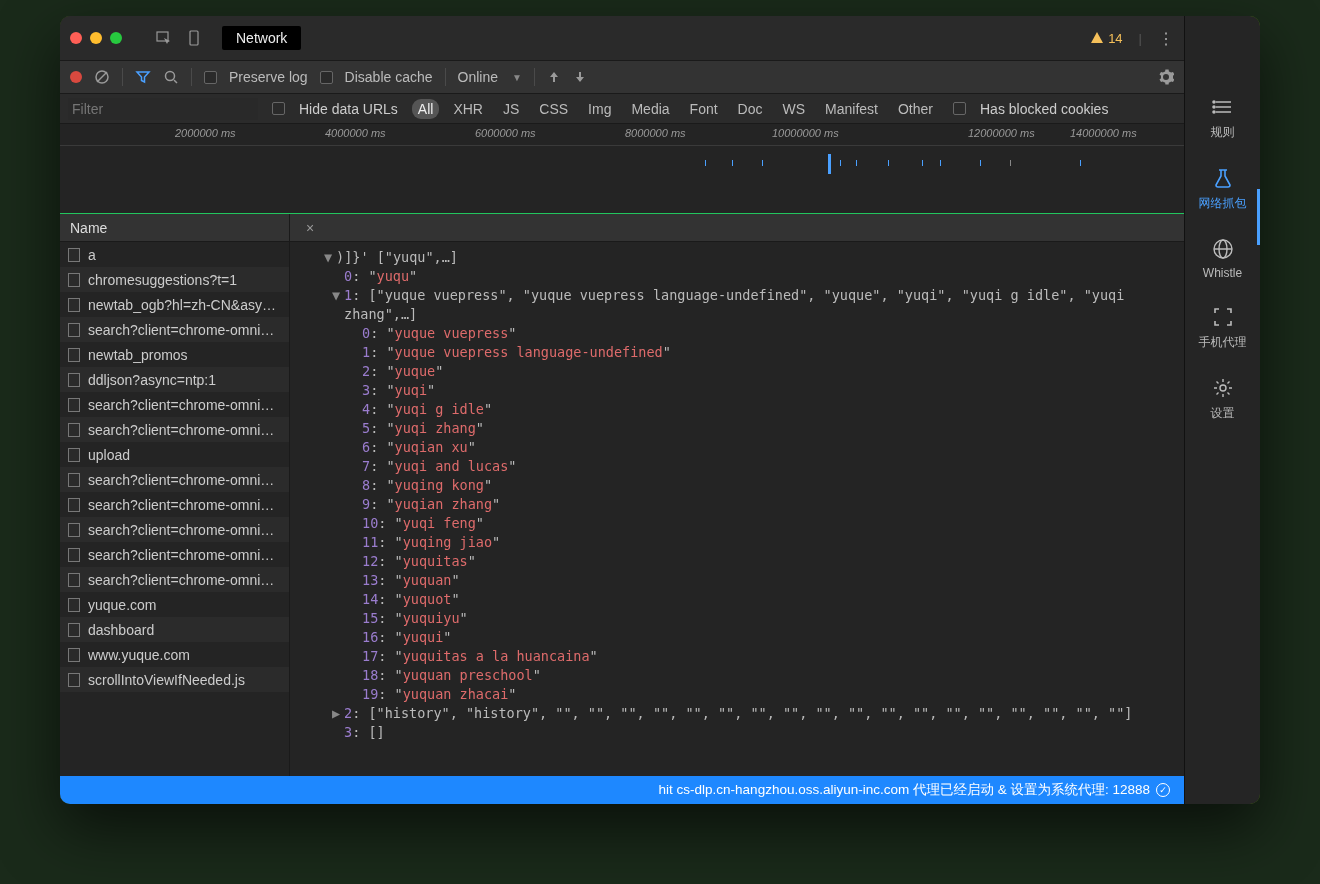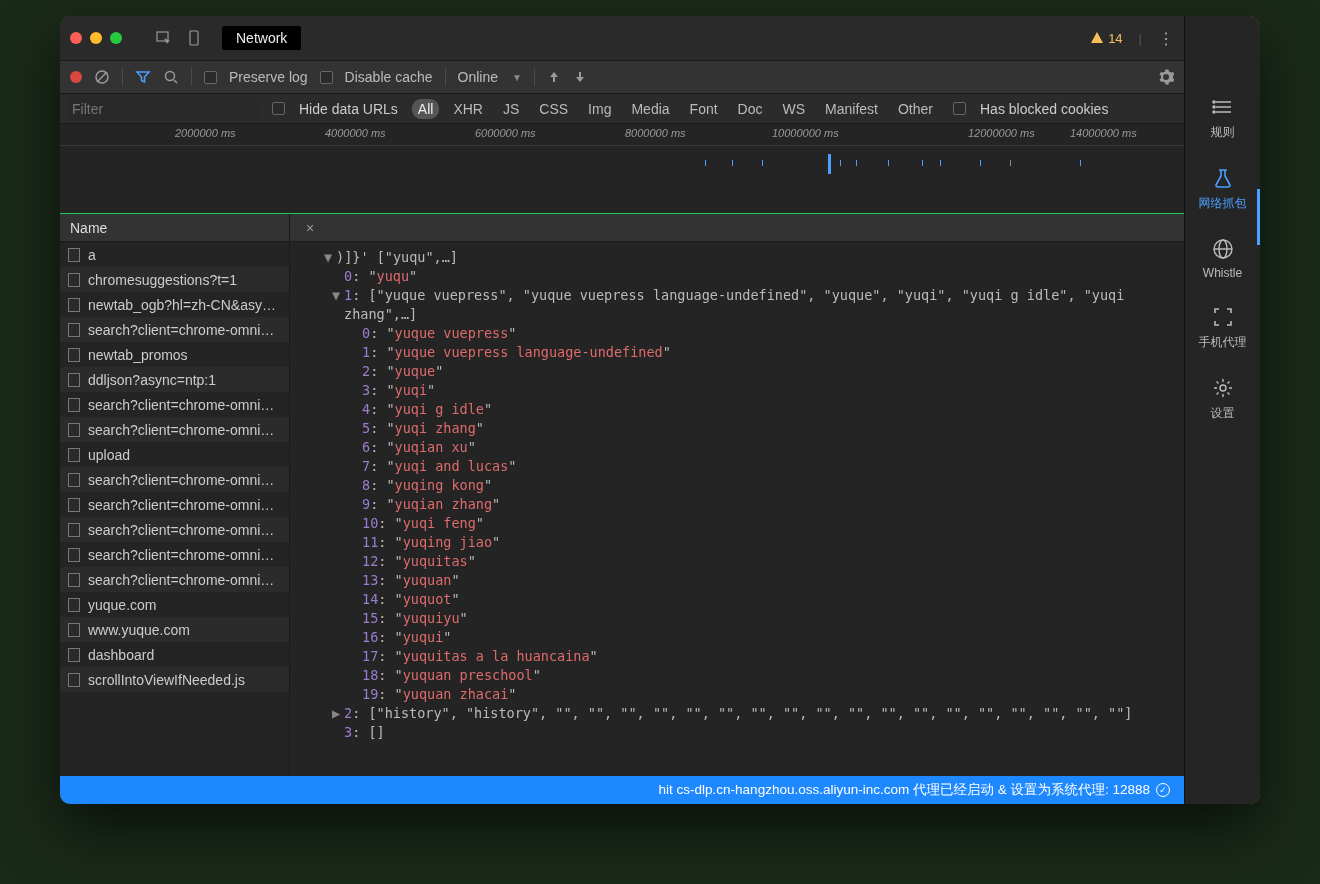--- a/index.html
+++ b/index.html
@@ -296,25 +296,25 @@
             <div class="req-row">
               <span class="doc-ic"></span>
               <span style="overflow: hidden; text-overflow: ellipsis;">search?client=chrome-omni…</span>
             </div>
             <div class="req-row">
               <span class="doc-ic"></span>
               <span style="overflow: hidden; text-overflow: ellipsis;">yuque.com</span>
             </div>
             <div class="req-row">
               <span class="doc-ic"></span>
+              <span style="overflow: hidden; text-overflow: ellipsis;">dashboard</span>
+            </div>
+            <div class="req-row">
+              <span class="doc-ic"></span>
               <span style="overflow: hidden; text-overflow: ellipsis;">www.yuque.com</span>
-            </div>
-            <div class="req-row">
-              <span class="doc-ic"></span>
-              <span style="overflow: hidden; text-overflow: ellipsis;">dashboard</span>
             </div>
             <div class="req-row">
               <span class="doc-ic"></span>
               <span style="overflow: hidden; text-overflow: ellipsis;">scrollIntoViewIfNeeded.js</span>
             </div>
           </div>
       </div>
       <div class="right-pane">
         <div class="tabbar">
           <span class="close-x">×</span>

